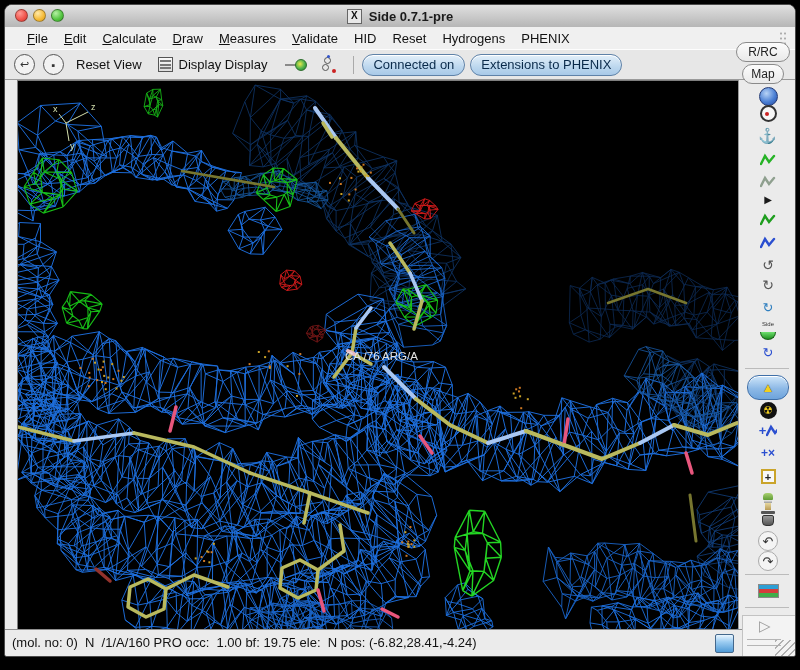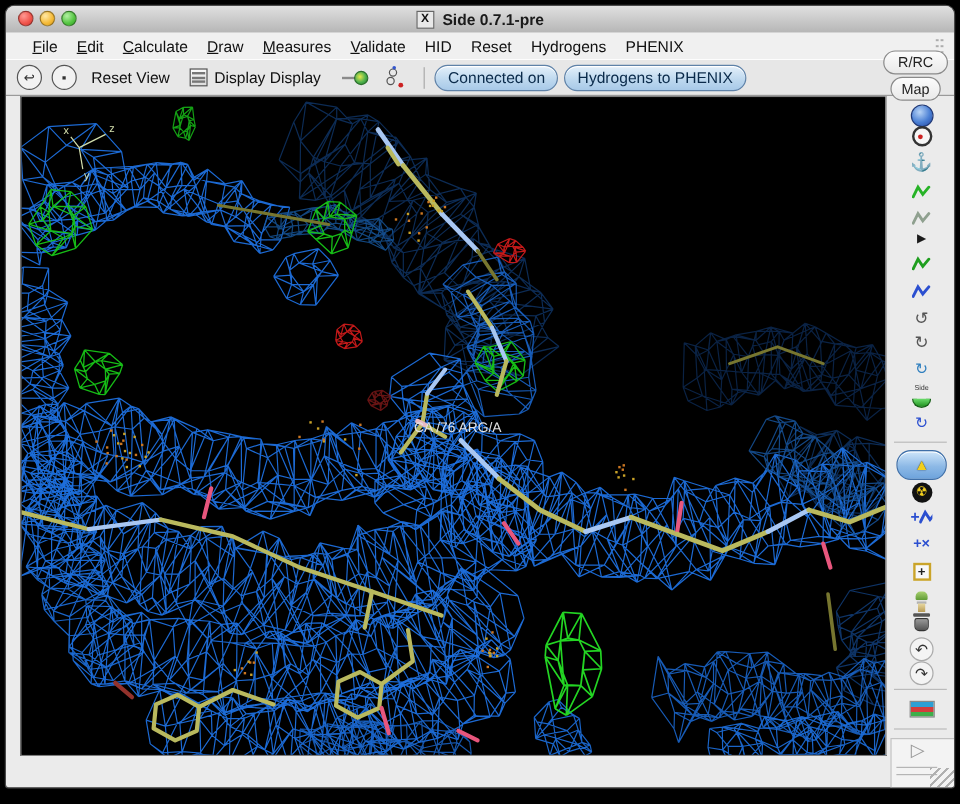--- a/index.html
+++ b/index.html
@@ -150,21 +150,21 @@
         <div class="ball"></div>
       </div>
     <div class="tb-mol">
         <div class="c1"></div>
         <div class="c2"></div>
         <div class="dotr"></div>
         <div class="dotb"></div>
       </div>
     <div class="tb-sep"></div>
     <span class="pill">Connected on</span>
-    <span class="pill">Hydrogens to PHENIX</span>
+    <span class="pill">Extensions to PHENIX</span>
   </div>
 
   <div class="side-btn" id="btn-rrc">R/RC</div>
   <div class="side-btn" id="btn-map">Map</div>
 
   <div class="gl-wrap">
     <svg id="gl" width="720" height="548" viewBox="0 0 720 548" xmlns="http://www.w3.org/2000/svg">
         <rect x="0" y="0" width="720" height="548" fill="#000"></rect>
         <path d="M232.8 63.6L244.1 54.8M232.8 63.6L231.5 84.5M232.8 63.6L269.6 39.3M244.1 54.8L262.2 18.1M244.1 54.8L269.6 39.3M262.2 18.1L237.1 4.1M262.2 18.1L275.8 22.2M237.1 4.1L226.8 20.7M237.1 4.1L262.6 8.3M237.1 4.1L232.4 36.5M226.8 20.7L214.6 52.4M226.8 20.7L232.4 36.5M214.6 52.4L232.8 63.6M214.6 52.4L232.1 70.8M231.5 84.5L269.6 39.3M231.5 84.5L245.1 85.9M231.5 84.5L277.4 54.5M269.6 39.3L275.8 22.2M269.6 39.3L277.4 54.5M275.8 22.2L262.6 8.3M275.8 22.2L288.7 14.8M275.8 22.2L262.6 18.1M262.6 8.3L232.4 36.5M262.6 8.3L262.6 18.1M232.4 36.5L232.1 70.8M232.4 36.5L243.2 49.9M232.1 70.8L231.5 84.5M232.1 70.8L239.3 63.2M245.1 85.9L277.4 54.5M245.1 85.9L258.1 82.4M277.4 54.5L288.7 14.8M277.4 54.5L290.6 55.5M288.7 14.8L262.6 18.1M288.7 14.8L297.8 20.4M262.6 18.1L243.2 49.9M262.6 18.1L282.7 18.1M262.6 18.1L252.4 53.8M243.2 49.9L239.3 63.2M243.2 49.9L252.4 53.8M243.2 49.9L253.1 83.5M239.3 63.2L245.1 85.9M239.3 63.2L253.1 83.5M239.3 63.2L258.1 82.4M258.1 82.4L290.6 55.5M258.1 82.4L264.6 100.9M290.6 55.5L297.8 20.4M290.6 55.5L290.6 83.9M290.6 55.5L313.8 37.2M297.8 20.4L282.7 18.1M297.8 20.4L313.8 37.2M297.8 20.4L288.5 28.9M282.7 18.1L252.4 53.8M282.7 18.1L288.5 28.9M252.4 53.8L253.1 83.5M252.4 53.8L266.0 57.3M253.1 83.5L258.1 82.4M253.1 83.5L255.8 87.4M253.1 83.5L264.6 100.9M264.6 100.9L290.6 83.9M264.6 100.9L277.0 100.2M264.6 100.9L314.5 71.8M290.6 83.9L313.8 37.2M290.6 83.9L314.5 71.8M313.8 37.2L288.5 28.9M313.8 37.2L324.0 49.3M288.5 28.9L266.0 57.3M288.5 28.9L311.8 33.3M288.5 28.9L284.8 55.1M266.0 57.3L255.8 87.4M266.0 57.3L284.8 55.1M255.8 87.4L264.6 100.9M255.8 87.4L268.9 77.3M277.0 100.2L314.5 71.8M277.0 100.2L292.4 103.9M314.5 71.8L324.0 49.3M314.5 71.8L321.6 85.4M324.0 49.3L311.8 33.3M324.0 49.3L332.4 68.5M324.0 49.3L311.2 53.3M311.8 33.3L284.8 55.1M311.8 33.3L311.2 53.3M284.8 55.1L268.9 77.3M284.8 55.1L281.8 76.7M268.9 77.3L277.0 100.2M268.9 77.3L272.2 108.2M292.4 103.9L321.6 85.4M292.4 103.9L305.4 116.7M321.6 85.4L332.4 68.5M321.6 85.4L329.4 97.0M321.6 85.4L340.1 76.9M332.4 68.5L311.2 53.3M332.4 68.5L340.1 76.9M311.2 53.3L281.8 76.7M311.2 53.3L337.8 50.7M281.8 76.7L272.2 108.2M281.8 76.7L311.5 68.2M281.8 76.7L282.9 99.4M272.2 108.2L292.4 103.9M272.2 108.2L282.9 99.4M272.2 108.2L305.4 116.7M305.4 116.7L329.4 97.0M305.4 116.7L310.1 125.7M329.4 97.0L340.1 76.9M329.4 97.0L324.9 116.4M340.1 76.9L337.8 50.7M340.1 76.9L354.2 87.7M337.8 50.7L311.5 68.2M337.8 50.7L336.7 64.3M337.8 50.7L305.8 86.9M311.5 68.2L282.9 99.4M311.5 68.2L305.8 86.9M282.9 99.4L305.4 116.7M282.9 99.4L298.4 108.3M310.1 125.7L324.9 116.4M310.1 125.7L318.1 129.6M324.9 116.4L354.2 87.7M324.9 116.4L335.0 126.2M324.9 116.4L370.3 83.5M354.2 87.7L336.7 64.3M354.2 87.7L370.3 83.5M336.7 64.3L305.8 86.9M336.7 64.3L365.7 76.0M305.8 86.9L298.4 108.3M305.8 86.9L326.2 85.9M298.4 108.3L310.1 125.7M298.4 108.3L304.4 121.0M298.4 108.3L318.1 129.6M318.1 129.6L335.0 126.2M318.1 129.6L318.1 150.2M335.0 126.2L370.3 83.5M335.0 126.2L363.7 119.1M335.0 126.2L377.1 91.6M370.3 83.5L365.7 76.0M370.3 83.5L377.1 91.6M370.3 83.5L378.9 79.8M365.7 76.0L326.2 85.9M365.7 76.0L378.9 79.8M326.2 85.9L304.4 121.0M326.2 85.9L338.8 96.0M326.2 85.9L308.6 137.9M304.4 121.0L318.1 129.6M304.4 121.0L308.6 137.9M304.4 121.0L318.1 150.2M318.1 150.2L363.7 119.1M318.1 150.2L326.7 157.0M363.7 119.1L377.1 91.6M363.7 119.1L352.3 146.1M377.1 91.6L378.9 79.8M377.1 91.6L381.3 109.0M378.9 79.8L338.8 96.0M378.9 79.8L365.9 97.5M338.8 96.0L308.6 137.9M338.8 96.0L337.2 113.2M308.6 137.9L318.1 150.2M308.6 137.9L320.2 146.7M326.7 157.0L352.3 146.1M326.7 157.0L330.8 163.7M352.3 146.1L381.3 109.0M352.3 146.1L365.1 158.5M381.3 109.0L365.9 97.5M381.3 109.0L389.8 123.3M365.9 97.5L337.2 113.2M365.9 97.5L380.1 106.3M337.2 113.2L320.2 146.7M337.2 113.2L350.7 121.1M337.2 113.2L332.6 142.6M320.2 146.7L326.7 157.0M320.2 146.7L332.6 142.6M330.8 163.7L365.1 158.5M330.8 163.7L350.2 175.4M330.8 163.7L388.7 151.2M365.1 158.5L389.8 123.3M365.1 158.5L388.7 151.2M389.8 123.3L380.1 106.3M389.8 123.3L400.9 140.4M389.8 123.3L381.2 121.6M380.1 106.3L350.7 121.1M380.1 106.3L381.2 121.6M350.7 121.1L332.6 142.6M350.7 121.1L376.6 118.0M350.7 121.1L331.9 163.4M332.6 142.6L330.8 163.7M332.6 142.6L331.9 163.4M332.6 142.6L350.2 175.4M350.2 175.4L388.7 151.2M350.2 175.4L360.7 181.9M388.7 151.2L400.9 140.4M388.7 151.2L373.0 177.1M400.9 140.4L381.2 121.6M400.9 140.4L408.3 145.2M400.9 140.4L394.6 127.0M381.2 121.6L376.6 118.0M381.2 121.6L394.6 127.0M376.6 118.0L331.9 163.4M376.6 118.0L375.3 133.6M331.9 163.4L350.2 175.4M331.9 163.4L350.1 163.0M360.7 181.9L373.0 177.1M360.7 181.9L365.5 191.6M360.7 181.9L384.5 185.3M373.0 177.1L408.3 145.2M373.0 177.1L384.5 185.3M373.0 177.1L414.5 149.7M408.3 145.2L394.6 127.0M408.3 145.2L414.5 149.7M408.3 145.2L419.3 134.3M394.6 127.0L375.3 133.6M394.6 127.0L419.3 134.3M375.3 133.6L350.1 163.0M375.3 133.6L367.9 155.6M350.1 163.0L360.7 181.9M350.1 163.0L354.3 181.7M350.1 163.0L365.5 191.6M365.5 191.6L384.5 185.3M365.5 191.6L364.9 194.9M365.5 191.6L392.2 195.2M384.5 185.3L414.5 149.7M384.5 185.3L392.2 195.2M414.5 149.7L419.3 134.3M414.5 149.7L432.9 163.0M414.5 149.7L424.2 160.3M419.3 134.3L367.9 155.6M419.3 134.3L424.2 160.3M367.9 155.6L354.3 181.7M367.9 155.6L403.1 153.7M354.3 181.7L365.5 191.6M354.3 181.7L358.6 182.9M354.3 181.7L364.9 194.9M364.9 194.9L392.2 195.2M364.9 194.9L372.5 207.1M364.9 194.9L390.9 207.0M392.2 195.2L432.9 163.0M392.2 195.2L390.9 207.0M432.9 163.0L424.2 160.3M432.9 163.0L435.8 187.7M432.9 163.0L442.9 176.6M424.2 160.3L403.1 153.7M424.2 160.3L442.9 176.6M424.2 160.3L389.6 169.4M403.1 153.7L358.6 182.9M403.1 153.7L389.6 169.4M358.6 182.9L364.9 194.9M358.6 182.9L353.4 192.1M358.6 182.9L372.5 207.1M372.5 207.1L390.9 207.0M372.5 207.1L352.1 219.1M372.5 207.1L388.6 221.1M390.9 207.0L435.8 187.7M390.9 207.0L388.6 221.1M435.8 187.7L442.9 176.6M435.8 187.7L422.3 214.0M442.9 176.6L389.6 169.4M442.9 176.6L428.5 182.2M389.6 169.4L353.4 192.1M389.6 169.4L400.1 181.3M353.4 192.1L372.5 207.1M353.4 192.1L361.2 206.8M353.4 192.1L352.1 219.1M352.1 219.1L388.6 221.1M352.1 219.1L371.8 228.5M352.1 219.1L415.7 231.9M388.6 221.1L422.3 214.0M388.6 221.1L415.7 231.9M388.6 221.1L447.8 207.8M422.3 214.0L428.5 182.2M422.3 214.0L447.8 207.8M422.3 214.0L438.7 200.4M428.5 182.2L400.1 181.3M428.5 182.2L438.7 200.4M400.1 181.3L361.2 206.8M400.1 181.3L406.0 197.9M361.2 206.8L352.1 219.1M361.2 206.8L367.1 206.1M371.8 228.5L415.7 231.9M415.7 231.9L447.8 207.8M447.8 207.8L438.7 200.4M438.7 200.4L406.0 197.9M406.0 197.9L367.1 206.1M367.1 206.1L371.8 228.5" stroke="#0e3263" stroke-width="1" fill="none" opacity="0.85"></path>
         <path d="M571.1 261.1L568.8 226.3M571.1 261.1L582.2 258.2M568.8 226.3L563.0 215.4M568.8 226.3L583.4 235.5M563.0 215.4L552.2 204.6M563.0 215.4L572.3 210.7M563.0 215.4L561.4 207.2M552.2 204.6L551.3 241.7M552.2 204.6L561.4 207.2M551.3 241.7L555.4 253.2M551.3 241.7L562.9 234.1M551.3 241.7L567.4 248.8M555.4 253.2L571.1 261.1M555.4 253.2L567.4 248.8M582.2 258.2L583.4 235.5M582.2 258.2L596.7 246.3M583.4 235.5L572.3 210.7M583.4 235.5L593.6 214.2M583.4 235.5L579.4 203.5M572.3 210.7L561.4 207.2M572.3 210.7L579.4 203.5M572.3 210.7L574.2 196.3M561.4 207.2L562.9 234.1M561.4 207.2L574.2 196.3M561.4 207.2L570.7 227.1M562.9 234.1L567.4 248.8M562.9 234.1L570.7 227.1M567.4 248.8L582.2 258.2M567.4 248.8L591.5 256.5M596.7 246.3L593.6 214.2M596.7 246.3L604.7 244.2M593.6 214.2L579.4 203.5M593.6 214.2L605.9 216.2M579.4 203.5L574.2 196.3M579.4 203.5L592.6 199.1M579.4 203.5L587.1 202.0M574.2 196.3L570.7 227.1M574.2 196.3L587.1 202.0M570.7 227.1L591.5 256.5M570.7 227.1L587.4 228.0M591.5 256.5L596.7 246.3M591.5 256.5L592.0 243.2M591.5 256.5L604.7 244.2M604.7 244.2L605.9 216.2M604.7 244.2L616.3 246.2M604.7 244.2L619.4 214.5M605.9 216.2L592.6 199.1M605.9 216.2L619.4 214.5M592.6 199.1L587.1 202.0M592.6 199.1L611.9 202.7M592.6 199.1L595.4 198.0M587.1 202.0L587.4 228.0M587.1 202.0L595.4 198.0M587.1 202.0L600.0 229.2M587.4 228.0L592.0 243.2M587.4 228.0L600.0 229.2M592.0 243.2L604.7 244.2M592.0 243.2L614.5 248.2M616.3 246.2L619.4 214.5M616.3 246.2L628.2 236.1M616.3 246.2L630.4 215.2M619.4 214.5L611.9 202.7M619.4 214.5L630.4 215.2M619.4 214.5L624.4 191.5M611.9 202.7L595.4 198.0M611.9 202.7L624.4 191.5M611.9 202.7L612.3 195.1M595.4 198.0L600.0 229.2M595.4 198.0L612.3 195.1M600.0 229.2L614.5 248.2M600.0 229.2L609.2 207.4M600.0 229.2L615.1 229.8M614.5 248.2L616.3 246.2M614.5 248.2L615.1 229.8M614.5 248.2L628.2 236.1M628.2 236.1L630.4 215.2M628.2 236.1L635.7 243.1M630.4 215.2L624.4 191.5M630.4 215.2L641.4 226.7M624.4 191.5L612.3 195.1M624.4 191.5L642.7 196.6M624.4 191.5L631.3 195.2M612.3 195.1L609.2 207.4M612.3 195.1L631.3 195.2M609.2 207.4L615.1 229.8M609.2 207.4L624.7 203.7M615.1 229.8L628.2 236.1M615.1 229.8L624.8 230.8M635.7 243.1L641.4 226.7M635.7 243.1L641.5 240.9M635.7 243.1L654.7 213.8M641.4 226.7L642.7 196.6M641.4 226.7L654.7 213.8M641.4 226.7L653.0 188.4M642.7 196.6L631.3 195.2M642.7 196.6L653.0 188.4M631.3 195.2L624.7 203.7M631.3 195.2L635.4 202.6M631.3 195.2L631.1 214.3M624.7 203.7L624.8 230.8M624.7 203.7L631.1 214.3M624.8 230.8L635.7 243.1M624.8 230.8L631.9 231.0M641.5 240.9L654.7 213.8M641.5 240.9L653.6 244.6M641.5 240.9L667.1 231.1M654.7 213.8L653.0 188.4M654.7 213.8L667.1 231.1M653.0 188.4L635.4 202.6M653.0 188.4L665.6 203.2M653.0 188.4L661.2 191.3M635.4 202.6L631.1 214.3M635.4 202.6L661.2 191.3M631.1 214.3L631.9 231.0M631.1 214.3L645.4 208.1M631.1 214.3L651.0 245.1M631.9 231.0L641.5 240.9M631.9 231.0L651.0 245.1M631.9 231.0L653.6 244.6M653.6 244.6L667.1 231.1M653.6 244.6L671.3 242.6M667.1 231.1L665.6 203.2M667.1 231.1L675.9 234.1M667.1 231.1L677.6 205.6M665.6 203.2L661.2 191.3M665.6 203.2L677.6 205.6M661.2 191.3L645.4 208.1M661.2 191.3L670.4 196.6M645.4 208.1L651.0 245.1M645.4 208.1L656.7 224.3M645.4 208.1L657.9 244.6M651.0 245.1L653.6 244.6M651.0 245.1L657.9 244.6M671.3 242.6L675.9 234.1M671.3 242.6L674.4 248.7M675.9 234.1L677.6 205.6M675.9 234.1L689.2 231.2M677.6 205.6L670.4 196.6M677.6 205.6L695.5 208.7M677.6 205.6L684.7 205.1M670.4 196.6L656.7 224.3M670.4 196.6L684.7 205.1M656.7 224.3L657.9 244.6M656.7 224.3L667.3 224.0M656.7 224.3L666.1 237.2M657.9 244.6L671.3 242.6M657.9 244.6L666.1 237.2M674.4 248.7L689.2 231.2M674.4 248.7L678.2 256.8M674.4 248.7L699.5 242.9M689.2 231.2L695.5 208.7M689.2 231.2L699.5 242.9M689.2 231.2L709.1 206.2M695.5 208.7L684.7 205.1M695.5 208.7L709.1 206.2M684.7 205.1L667.3 224.0M684.7 205.1L694.1 213.8M667.3 224.0L666.1 237.2M667.3 224.0L691.2 211.3M667.3 224.0L678.8 238.6M666.1 237.2L674.4 248.7M666.1 237.2L678.8 238.6M666.1 237.2L678.2 256.8M678.2 256.8L699.5 242.9M678.2 256.8L700.0 258.4M699.5 242.9L709.1 206.2M699.5 242.9L721.8 234.8M699.5 242.9L716.9 219.4M709.1 206.2L694.1 213.8M709.1 206.2L716.9 219.4M709.1 206.2L707.1 212.9M694.1 213.8L691.2 211.3M694.1 213.8L707.1 212.9M694.1 213.8L695.2 227.4M691.2 211.3L678.8 238.6M691.2 211.3L695.2 227.4M678.8 238.6L678.2 256.8M678.8 238.6L693.2 255.5M700.0 258.4L721.8 234.8M700.0 258.4L716.8 259.4M721.8 234.8L716.9 219.4M721.8 234.8L725.8 258.8M716.9 219.4L707.1 212.9M716.9 219.4L734.8 227.5M707.1 212.9L695.2 227.4M707.1 212.9L722.6 216.2M707.1 212.9L713.3 232.1M695.2 227.4L693.2 255.5M695.2 227.4L713.3 232.1M695.2 227.4L704.4 269.4M693.2 255.5L700.0 258.4M693.2 255.5L704.4 269.4M716.8 259.4L725.8 258.8M725.8 258.8L734.8 227.5M734.8 227.5L722.6 216.2M722.6 216.2L713.3 232.1M713.3 232.1L704.4 269.4M704.4 269.4L716.8 259.4" stroke="#0c2a55" stroke-width="1" fill="none" opacity="0.8"></path>
@@ -418,20 +418,24 @@
           <span style="color: rgb(51, 51, 51); font-size: 13px; line-height: 1;">↷</span>
         </div>
       </div>
       <div class="rt-sep" style="top: 494px;"></div>
       <div class="rt-icon" style="top: 504px;">
         <div class="k-flag"></div>
       </div>
       <div class="rt-sep" style="top: 527px;"></div>
     </div>
 
+  <div class="statusbar">
+    <div class="status-text">(mol. no: 0)  N  /1/A/160 PRO occ:  1.00 bf: 19.75 ele:  N pos: (-6.82,28.41,-4.24)</div>
+    <div class="status-thumb"></div>
+  </div>
 
   <div class="corner-box">
     <div class="corner-play">▷</div>
     <div class="corner-lines"></div>
     <div class="corner-grip"></div>
   </div>
 
 </div>
 
 </body></html>

